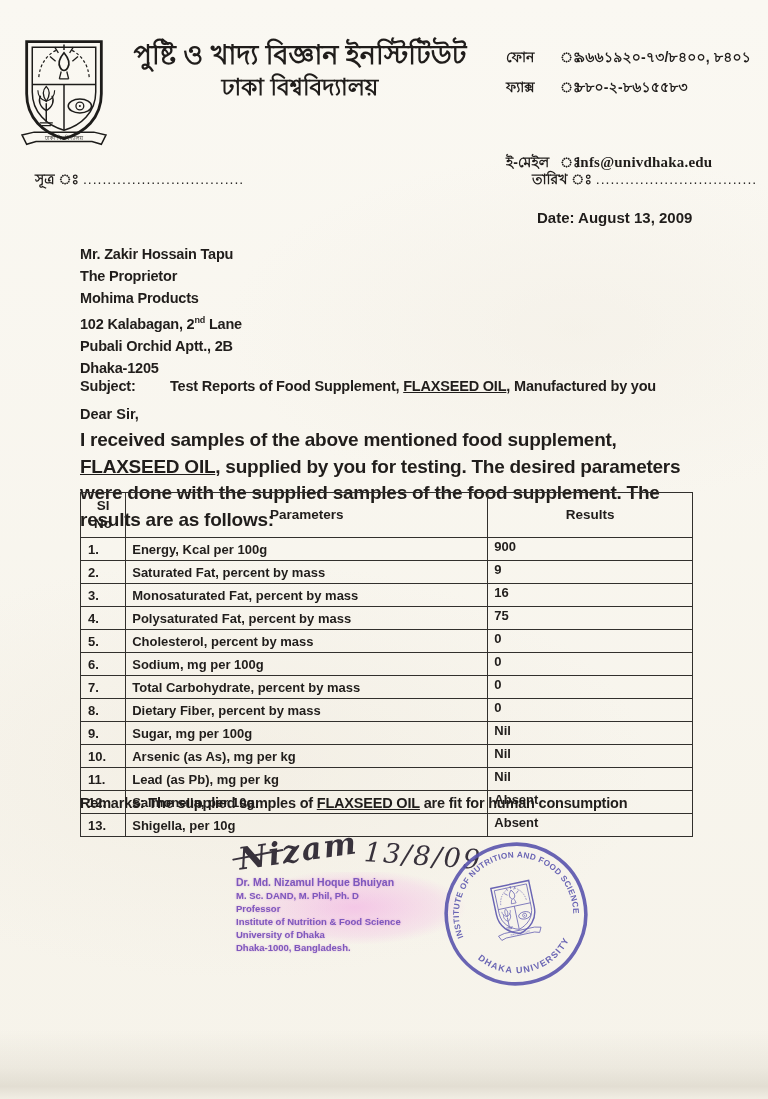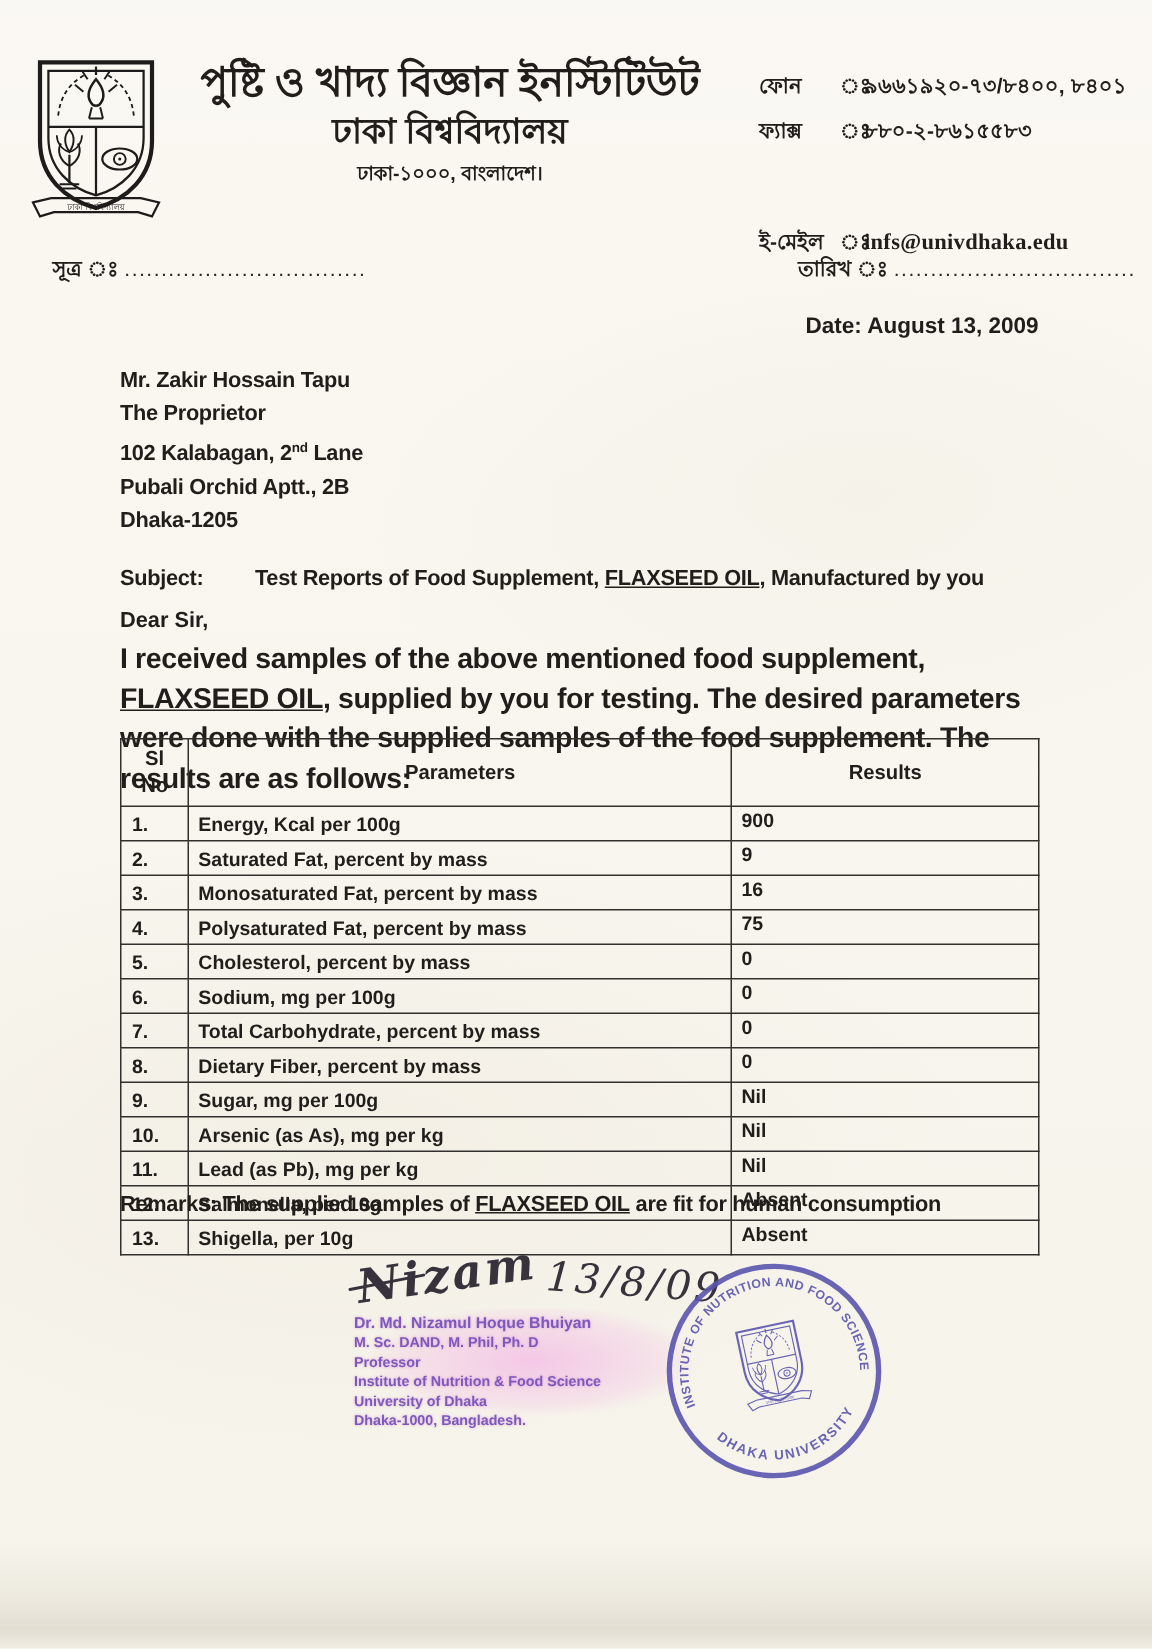--- a/index.html
+++ b/index.html
@@ -111,21 +111,20 @@
         <path d="M5,106 L18,103 H82 L95,106 L90,116 L80,113 H20 L10,116 Z" stroke-width="1.6"></path>
         <text x="50" y="111.5" font-size="6" text-anchor="middle" fill="currentColor" stroke="none">ঢাকা বিশ্ববিদ্যালয়</text>
       </g>
     </defs>
     <use href="#crest"></use>
   </svg>
 
   <div class="head-center">
     <div class="inst-bn">পুষ্টি ও খাদ্য বিজ্ঞান ইনস্টিটিউট</div>
     <div class="univ-bn">ঢাকা বিশ্ববিদ্যালয়</div>
-    <div class="loc-bn">ঢাকা-১০০০, বাংলাদেশ।</div>
   </div>
 
   <div class="contact">
     <div class="row">
       <span class="lbl">ফোন</span>
       <span class="sep">ঃ</span>
       <span class="val">৯৬৬১৯২০-৭৩/৮৪০০, ৮৪০১</span>
     </div>
     <div class="row">
       <span class="lbl">ফ্যাক্স</span>
@@ -148,20 +147,21 @@
       <span>তারিখ ঃ</span>
       <span class="dots">.................................</span>
     </div>
   </div>
 
   <div class="dateline">Date: August 13, 2009</div>
 
   <div class="recipient">
     <div>Mr. Zakir Hossain Tapu</div>
     <div>The Proprietor</div>
+    <div>Mohima Products</div>
     <div><span>102 Kalabagan, 2</span><sup>nd</sup><span> Lane</span></div>
     <div>Pubali Orchid Aptt., 2B</div>
     <div>Dhaka-1205</div>
   </div>
 
   <div class="subject">
     <span>Subject:</span>
     <span class="subj-text">
       <span>Test Reports of Food Supplement, </span><span class="hl">FLAXSEED OIL</span><span>, Manufactured by you</span>
     </span>

